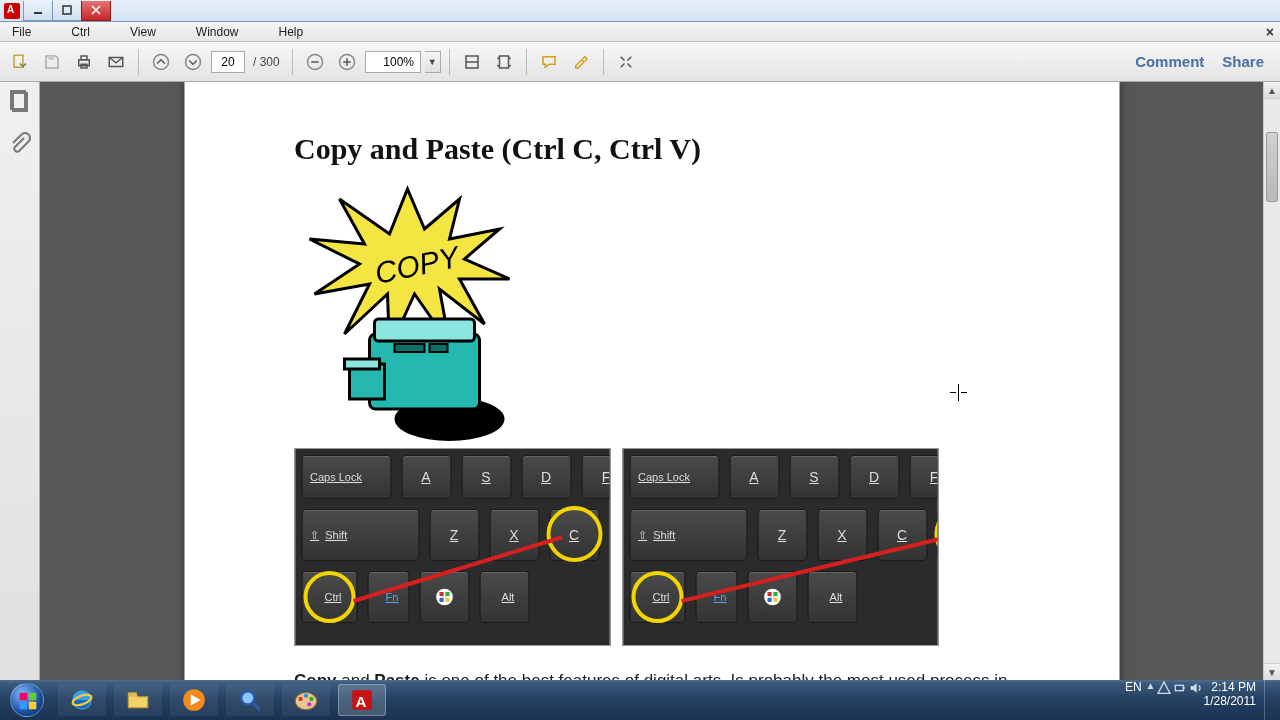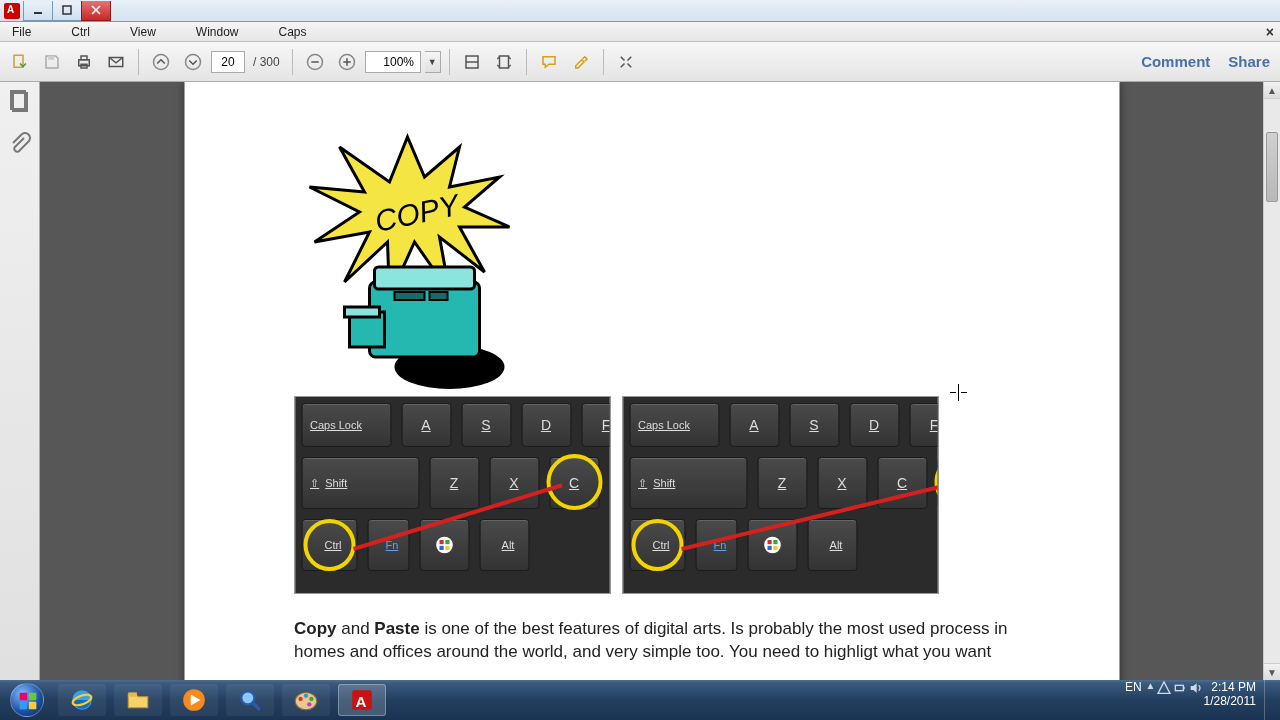--- a/index.html
+++ b/index.html
@@ -22,21 +22,21 @@
 
 
 .toolbar { height: 40px; background: linear-gradient(#f7f7f7,#e4e4e4); border-bottom: 1px solid #aaa; display:flex; align-items:center; padding:0 6px; gap:4px; position:relative;}
 .tbtn { width:28px; height:28px; border:1px solid transparent; border-radius:3px; display:flex; align-items:center; justify-content:center; color:#555; }
 .tbtn svg { width:18px; height:18px; }
 .sep { width:1px; height:26px; background:#bbb; margin:0 4px;}
 .pagebox { width:34px; height:22px; border:1px solid #aaa; background:#fff; font-size:12px; text-align:center; }
 .pagecount { font-size:12px; color:#444; padding:0 4px;}
 .zoombox { width:56px; height:22px; border:1px solid #aaa; background:#fff; font-size:12px; text-align:center; display:flex; align-items:center; justify-content:center;padding-left:12px;}
 .zoomdrop { width:16px; height:22px; border:1px solid #aaa; border-left:none; background:linear-gradient(#f5f5f5,#e0e0e0); display:flex; align-items:center; justify-content:center; font-size:9px; color:#444;}
-.rightlinks { position:absolute; right:10px; display:flex; gap:18px; }
+.rightlinks { position:absolute; right:16px; display:flex; gap:18px; }
 .rightlinks a { font-size:15px; font-weight:600; color:#4a6fa5; text-decoration:none; }
 
 
 .docwrap { position:absolute; top:82px; bottom:40px; left:0; right:0; display:flex; }
 .leftpanel { width:40px; background:linear-gradient(#f0f0f0,#e0e0e0); border-right:1px solid #aaa; display:flex; flex-direction:column; align-items:center; padding-top:8px; gap:18px;}
 .leftpanel .pbtn { width:24px; height:24px; color:#666; }
 .docbg { flex:1; background:#575757; position:relative; overflow:hidden;}
 .page { position:absolute; left:50%; transform:translateX(-50%); top:0; width:935px; min-height:1200px; background:#fff; box-shadow:0 0 8px rgba(0,0,0,.5); padding:50px 110px 40px 110px;}
 .scrollbar { width:17px; background:#e9e9e9; border-left:1px solid #ccc; position:relative;}
 .scrollbar .thumb { position:absolute; left:2px; right:2px; top:50px; height:70px; background:linear-gradient(#d0d0d0,#b8b8b8); border:1px solid #999; border-radius:2px;}
@@ -97,21 +97,21 @@
         </svg>
       </div>
   </div>
 </div>
 
 <div class="menubar">
   <div class="item">File</div>
   <div class="item">Ctrl</div>
   <div class="item">View</div>
   <div class="item">Window</div>
-  <div class="item">Caps</div>
+  <div class="item">Help</div>
   <div class="closeDoc">×</div>
 </div>
 
 <div class="toolbar">
   <div class="tbtn">
       <svg viewBox="0 0 24 24">
         <rect x="4" y="3" width="12" height="16" fill="none" stroke="#caa13a" stroke-width="2"></rect>
         <path d="M12 14l4 4 4-4" fill="none" stroke="#5a8f3a" stroke-width="2"></path>
       </svg>
     </div>
@@ -208,20 +208,21 @@
           <rect x="5" y="3" width="14" height="18" fill="none" stroke="#777" stroke-width="2"></rect>
           <rect x="5" y="3" width="14" height="18" fill="none" stroke="#777" stroke-width="2" transform="translate(-2,-2)"></rect>
         </svg></div>
     <div class="pbtn"><svg viewBox="0 0 24 24">
           <path d="M16 6l-8 8a3 3 0 104 4l8-8a5 5 0 10-7-7l-8 8" fill="none" stroke="#777" stroke-width="2"></path>
         </svg></div>
   </div>
 
   <div class="docbg">
     <div class="page">
+      <h1>Copy and Paste (Ctrl C, Ctrl V)</h1>
 
       <div class="copyimg">
         <svg viewBox="0 0 215 260" width="215" height="260">
 
           <polygon points="108,5 125,45 160,15 150,55 200,45 165,75 210,95 160,95 185,140 140,105 150,160 115,110 90,165 88,110 45,150 70,100 15,110 60,80 10,55 65,60 40,15 90,50" fill="#f4e542" stroke="#000" stroke-width="3"></polygon>
           <text x="78" y="100" font-family="Impact,Arial Black" font-size="30" font-style="italic" fill="#000" transform="rotate(-12 78 100)">COPY</text>
 
           <ellipse cx="150" cy="235" rx="55" ry="22" fill="#000"></ellipse>
           <rect x="70" y="150" width="110" height="75" rx="6" fill="#24b8b0" stroke="#000" stroke-width="3"></rect>
           <rect x="75" y="135" width="100" height="22" rx="4" fill="#8ce4de" stroke="#000" stroke-width="3"></rect>

